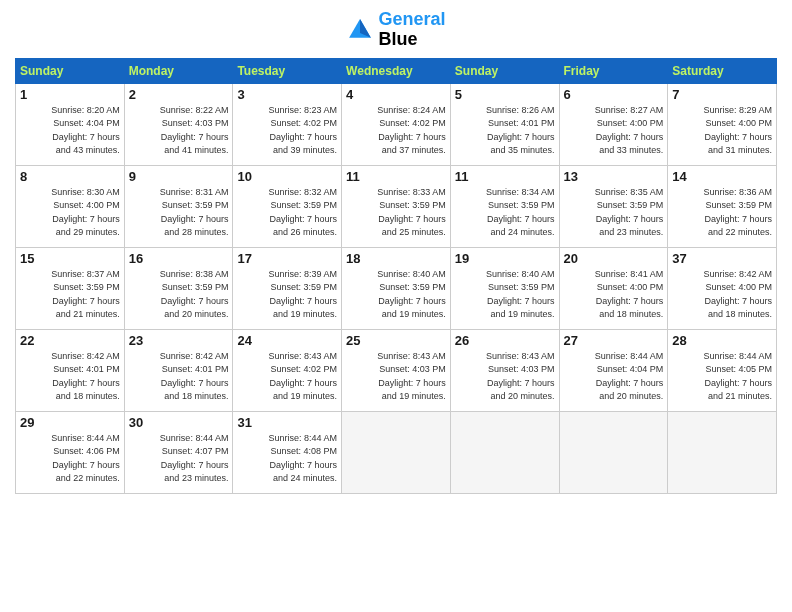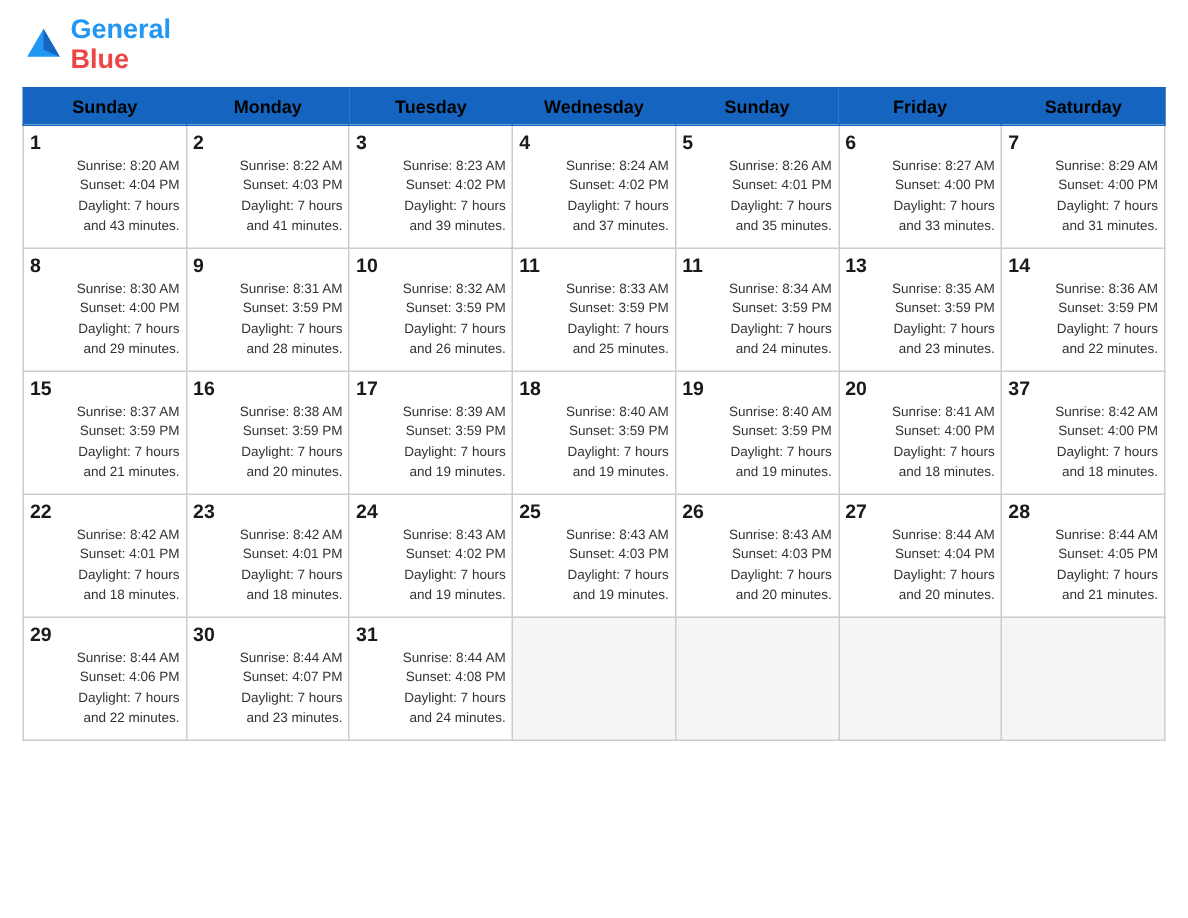--- a/index.html
+++ b/index.html
@@ -10,21 +10,21 @@
       background: #fff;
       overflow: hidden;
     }
     .page {
       width: 792px;
       height: 612px;
       padding: 10px 15px 10px 15px;
     }
     .header {
       display: flex;
-      justify-content: flex-start;
+      justify-content: center;
       align-items: flex-start;
       margin-bottom: 8px;
     }
     .logo {
       display: flex;
       align-items: center;
       gap: 4px;
     }
     .logo-text {
       font-size: 18px;
@@ -51,25 +51,25 @@
       font-size: 14px;
       color: #444;
     }
     .calendar {
       width: 100%;
       border-collapse: collapse;
       table-layout: fixed;
     }
     .calendar th {
       background: #1565c0;
-      color: #000000;
+      color: #bef264;
       font-size: 12px;
       font-weight: bold;
       padding: 5px 4px;
-      text-align: center;
+      text-align: left;
       border: 1px solid #1565c0;
     }
     .calendar td {
       border: 1px solid #ccc;
       vertical-align: top;
       padding: 3px 4px;
       font-size: 9.5px;
       color: #333;
       height: 82px;
       background: #fff;
@@ -96,21 +96,21 @@
 
 <div class="page">
   <div class="header">
     <div class="logo">
       <svg class="logo-icon" viewBox="0 0 36 36">
         <polygon points="18,4 32,28 4,28" fill="#2196f3"></polygon>
         <polygon points="18,4 32,28 18,22" fill="#1565c0"></polygon>
       </svg>
       <div class="logo-text">
         <div><span>General</span></div>
-        <div style="color:#ef4444">Blue</div>
+        <div style="color:#000000">Blue</div>
       </div>
     </div>
     <div class="title-area">
       <div class="month-title"></div>
       <div class="location"></div>
     </div>
   </div>
 
   <table class="calendar">
     <thead>

